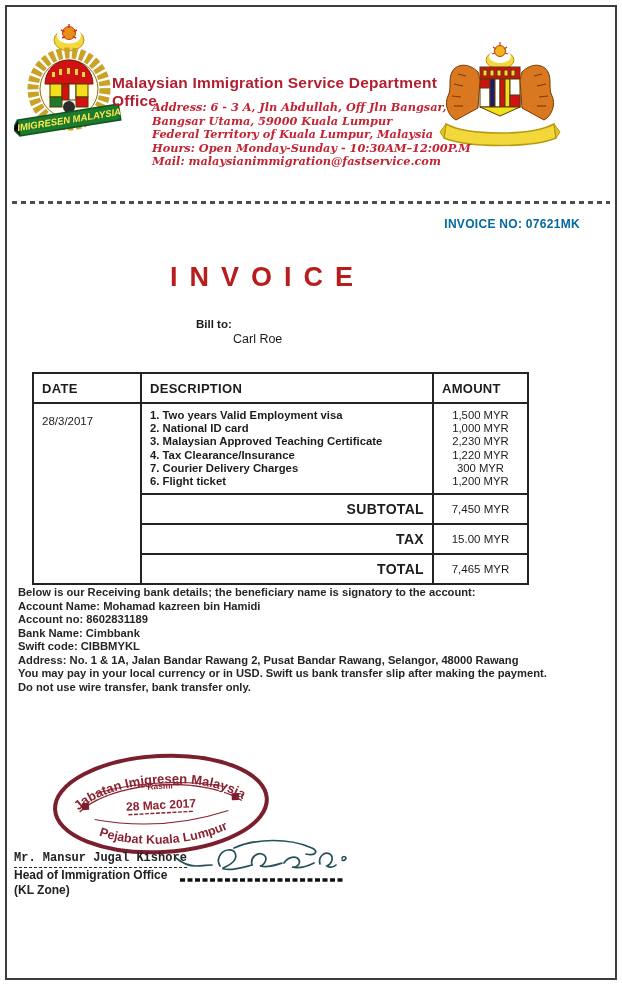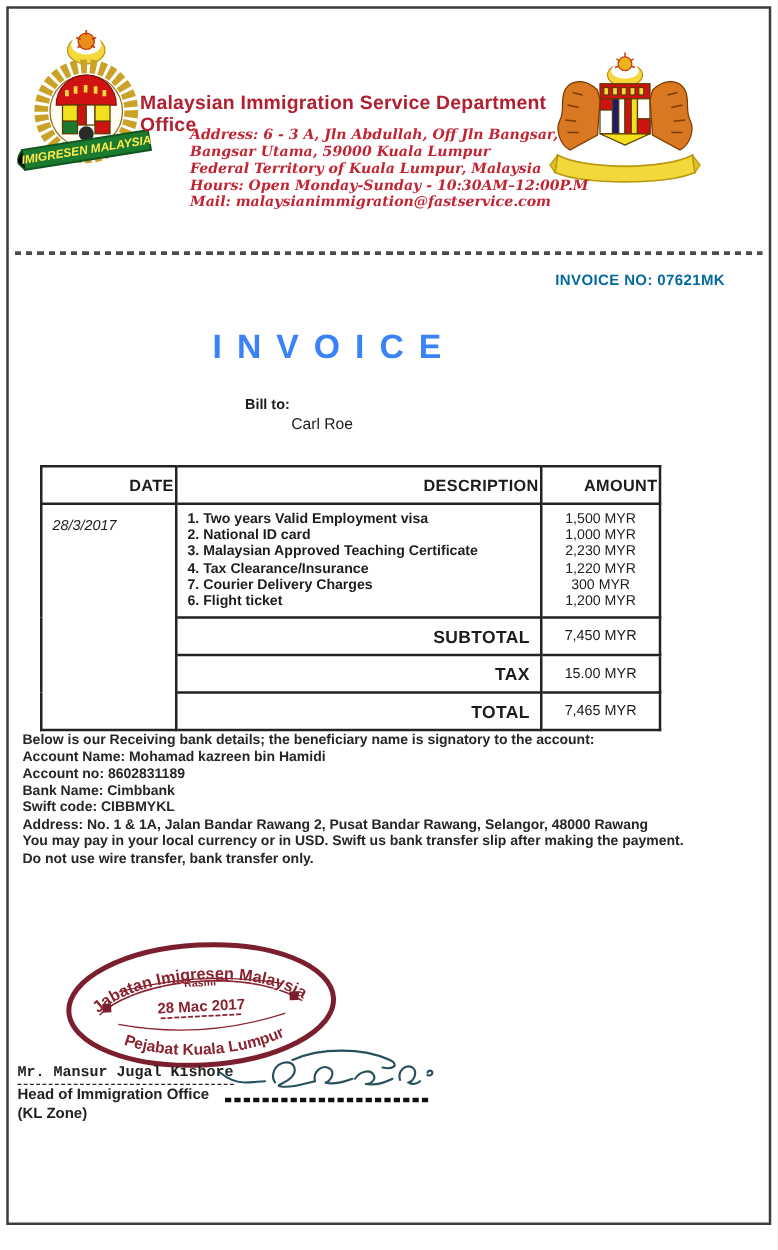--- a/index.html
+++ b/index.html
@@ -15,29 +15,29 @@
   .org-title{left:112px;top:74px;width:352px;font-size:15.5px;font-weight:bold;color:#b11f30;letter-spacing:.2px;}
   .addr{left:152px;top:101px;width:330px;font-family:"DejaVu Serif",serif;font-style:italic;
         font-weight:bold;font-size:11.3px;line-height:13.6px;color:#c32433;}
   .logo-left{left:14px;top:22px;}
   .logo-right{left:438px;top:40px;}
 
   .sep{left:12px;top:201px;width:598px;height:3px;
        background:repeating-linear-gradient(90deg,#4c4c4c 0 5px,transparent 5px 9px);}
 
   .invoice-no{right:42px;top:217px;font-size:12px;font-weight:bold;color:#0369a1;letter-spacing:.3px;}
-  .big-title{left:170px;top:262px;font-size:27px;font-weight:600;letter-spacing:12px;color:#3b82f6;}
+  .big-title{left:170px;top:262px;font-size:27px;font-weight:600;letter-spacing:12px;color:#b91c1c;}
   .billto-label{left:196px;top:318px;font-size:11.5px;font-weight:bold;}
   .billto-name{left:233px;top:332px;font-size:12.5px;font-weight:500;}
 
   
   .inv-table{position:absolute;left:32px;top:372px;width:497px;border-collapse:collapse;}
   .inv-table th,.inv-table td{border:2px solid #232323;}
-  .inv-table th{height:26px;font-size:13px;text-align:right;padding-left:8px;letter-spacing:.3px;}
-  td.date-cell{vertical-align:top;padding:11px 4px 0 8px;font-size:11.5px;font-weight:500;width:99px;font-style:italic;}
+  .inv-table th{height:26px;font-size:13px;text-align:left;padding-left:8px;letter-spacing:.3px;}
+  td.date-cell{vertical-align:top;padding:11px 4px 0 8px;font-size:11.5px;font-weight:500;width:99px;}
   td.desc-cell{vertical-align:top;padding:5px 0 5px 8px;width:302px;}
   td.amt-cell{vertical-align:top;padding:5px 0;text-align:center;width:96px;}
   .desc-line{font-size:11.3px;font-weight:bold;line-height:13.2px;}
   .amt-line{font-size:11.3px;font-weight:500;line-height:13.2px;}
   td.sum-label{height:26px;text-align:right;font-weight:bold;font-size:14px;padding-right:8px;letter-spacing:.3px;}
   td.sum-amt{text-align:center;font-size:11.5px;font-weight:500;}
 
   
   .bank{left:18px;top:586px;width:575px;font-size:11.2px;font-weight:bold;line-height:13.5px;color:#262626;}
 

